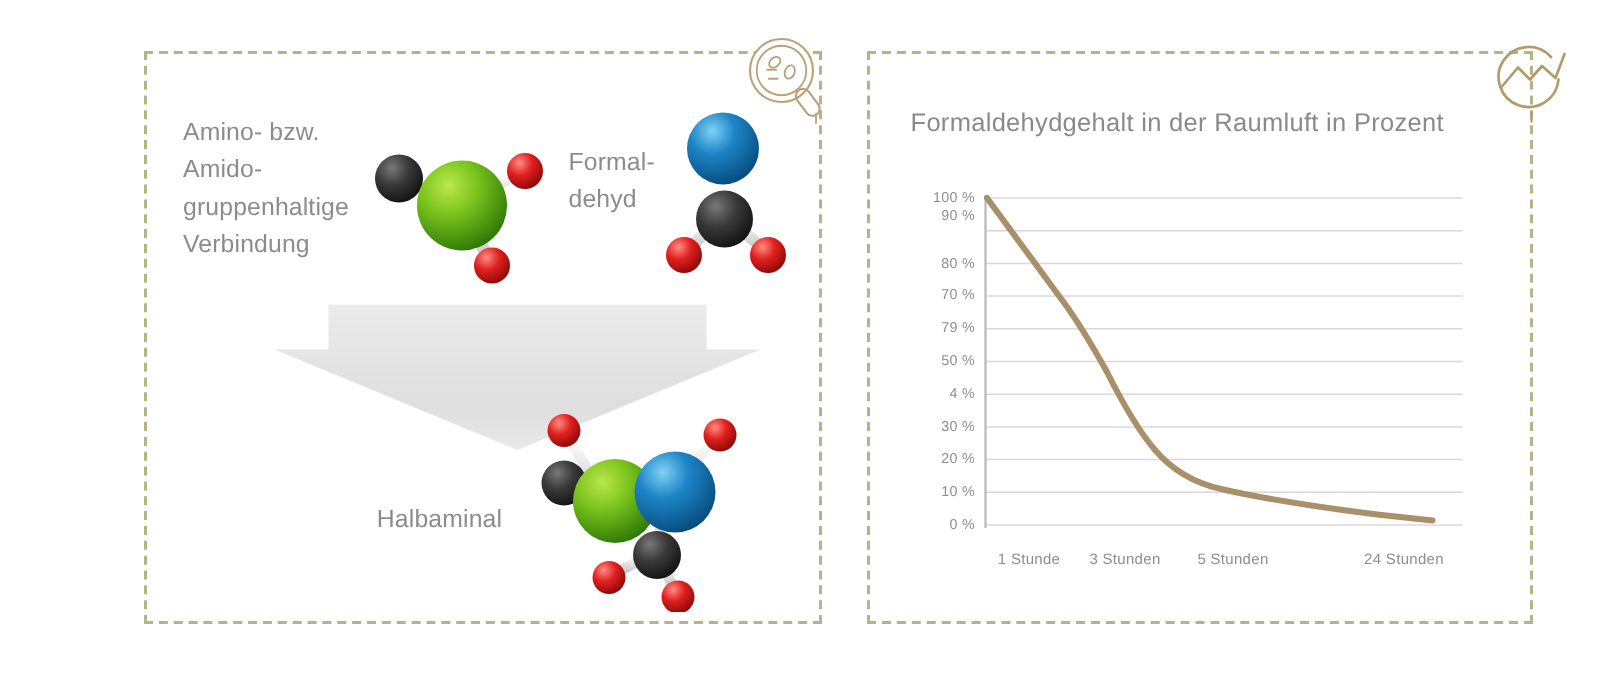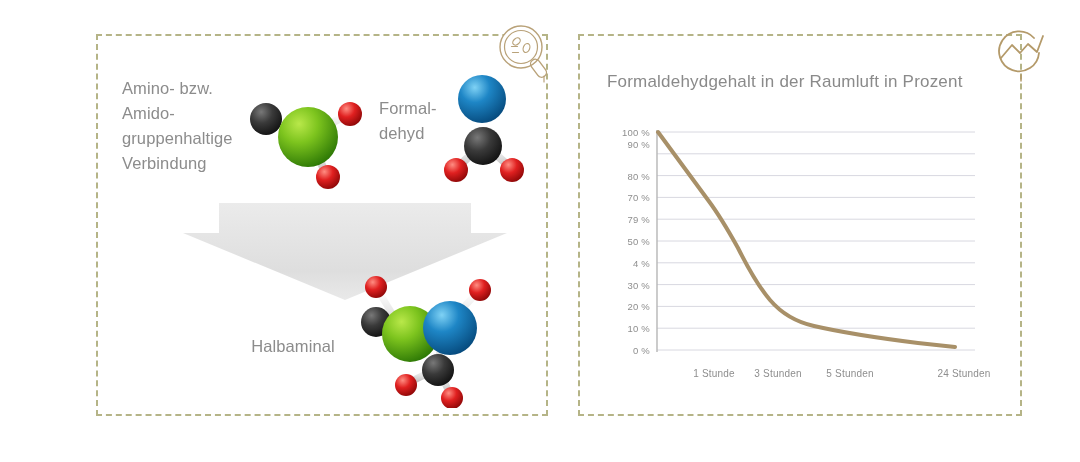--- a/index.html
+++ b/index.html
@@ -131,21 +131,20 @@
     height: 100%;
   }
 
   .x-tick {
     position: absolute;
     color: #8e8e8e;
     font-size: 10px;
     letter-spacing: 0.2px;
     white-space: nowrap;
     transform: translateX(-50%);
-    margin-left: 28px;
   }
 
   #x-axis-labels {
     position: absolute;
     left: 0;
     top: 320px;
     width: 100%;
     height: 24px;
   }
 </style>

